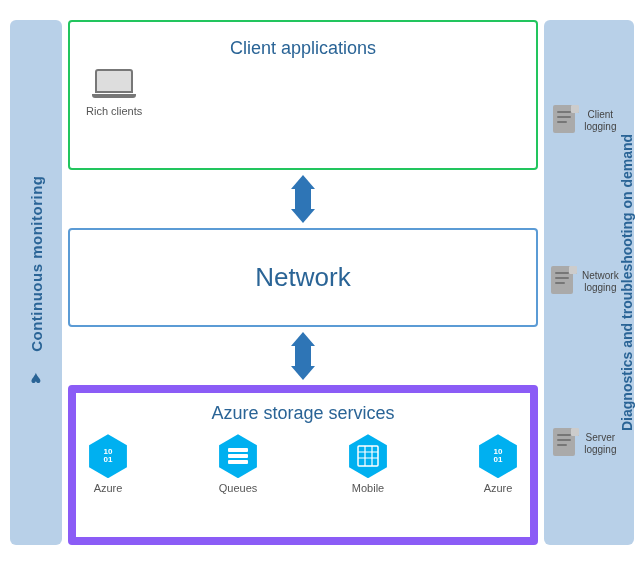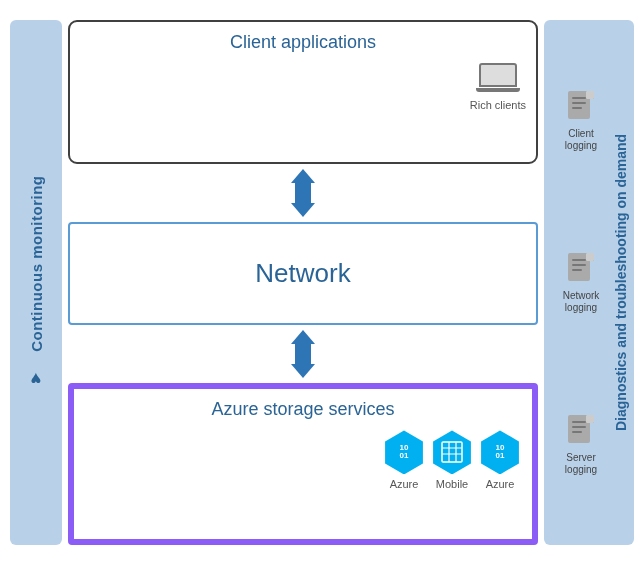--- a/index.html
+++ b/index.html
@@ -49,37 +49,37 @@
     
     .center-content {
       flex: 1;
       display: flex;
       flex-direction: column;
       gap: 4px;
     }
 
     
     .client-apps-box {
-      border: 2px solid #404040;
-      border-radius: 9px;
-      padding: 10px;
+      border: 2px solid #22c55e;
+      border-radius: 4px;
+      padding: 16px;
       flex: 1.2;
     }
 
     .box-title {
       font-size: 18px;
       color: #2a6496;
       text-align: center;
       margin-bottom: 10px;
       font-weight: 400;
     }
 
     .icons-row {
       display: flex;
-      justify-content: flex-end;
+      justify-content: space-between;
       align-items: flex-end;
       gap: 4px;
     }
 
     .icon-item {
       display: flex;
       flex-direction: column;
       align-items: center;
       gap: 4px;
     }
@@ -186,21 +186,21 @@
     }
 
     .network-title {
       font-size: 26px;
       color: #2a6496;
       font-weight: 400;
     }
 
     
     .azure-box {
-      border: 6px solid #8b5cf6;
+      border: 8px solid #8b5cf6;
       border-radius: 4px;
       padding: 10px;
       flex: 1.3;
     }
 
     .azure-title {
       font-size: 18px;
       color: #2a6496;
       text-align: center;
       margin-bottom: 10px;
@@ -216,21 +216,21 @@
       flex-direction: column;
       align-items: center;
       margin-left: 6px;
       flex-shrink: 0;
       padding: 10px 5px;
       gap: 0;
     }
 
     .logging-item {
       display: flex;
-      flex-direction: column;
+      flex-direction: row;
       align-items: center;
       gap: 3px;
     }
 
     .logging-label {
       font-size: 10px;
       color: #444;
       text-align: center;
       line-height: 1.2;
     }
@@ -323,20 +323,30 @@
       <div class="azure-title">Azure storage services</div>
       <div class="icons-row">
 
         <div class="icon-item">
           <div style="width:44px;height:44px;background:#00b0f0;clip-path:polygon(50% 0%,93% 25%,93% 75%,50% 100%,7% 75%,7% 25%);display:flex;align-items:center;justify-content:center;">
             <span style="font-size:8px;font-weight:bold;color:white;text-align:center;line-height:1.1;">10<br>01</span>
           </div>
           <span class="icon-label">Azure</span>
         </div>
 
+        <div class="icon-item">
+          <div style="width:44px;height:44px;background:#00b0f0;clip-path:polygon(50% 0%,93% 25%,93% 75%,50% 100%,7% 75%,7% 25%);display:flex;align-items:center;justify-content:center;">
+            <svg width="22" height="18" viewBox="0 0 22 18">
+              <rect x="1" y="1" width="20" height="4" rx="1" fill="white"></rect>
+              <rect x="1" y="7" width="20" height="4" rx="1" fill="white"></rect>
+              <rect x="1" y="13" width="20" height="4" rx="1" fill="white"></rect>
+            </svg>
+          </div>
+          <span class="icon-label">Queues</span>
+        </div>
 
         <div class="icon-item">
           <div style="width:44px;height:44px;background:#00b0f0;clip-path:polygon(50% 0%,93% 25%,93% 75%,50% 100%,7% 75%,7% 25%);display:flex;align-items:center;justify-content:center;">
             <svg width="22" height="22" viewBox="0 0 22 22">
               <rect x="1" y="1" width="20" height="20" rx="1" fill="none" stroke="white" stroke-width="1.5"></rect>
               <line x1="1" y1="7" x2="21" y2="7" stroke="white" stroke-width="1.2"></line>
               <line x1="1" y1="13" x2="21" y2="13" stroke="white" stroke-width="1.2"></line>
               <line x1="8" y1="1" x2="8" y2="21" stroke="white" stroke-width="1.2"></line>
               <line x1="15" y1="1" x2="15" y2="21" stroke="white" stroke-width="1.2"></line>
             </svg>

